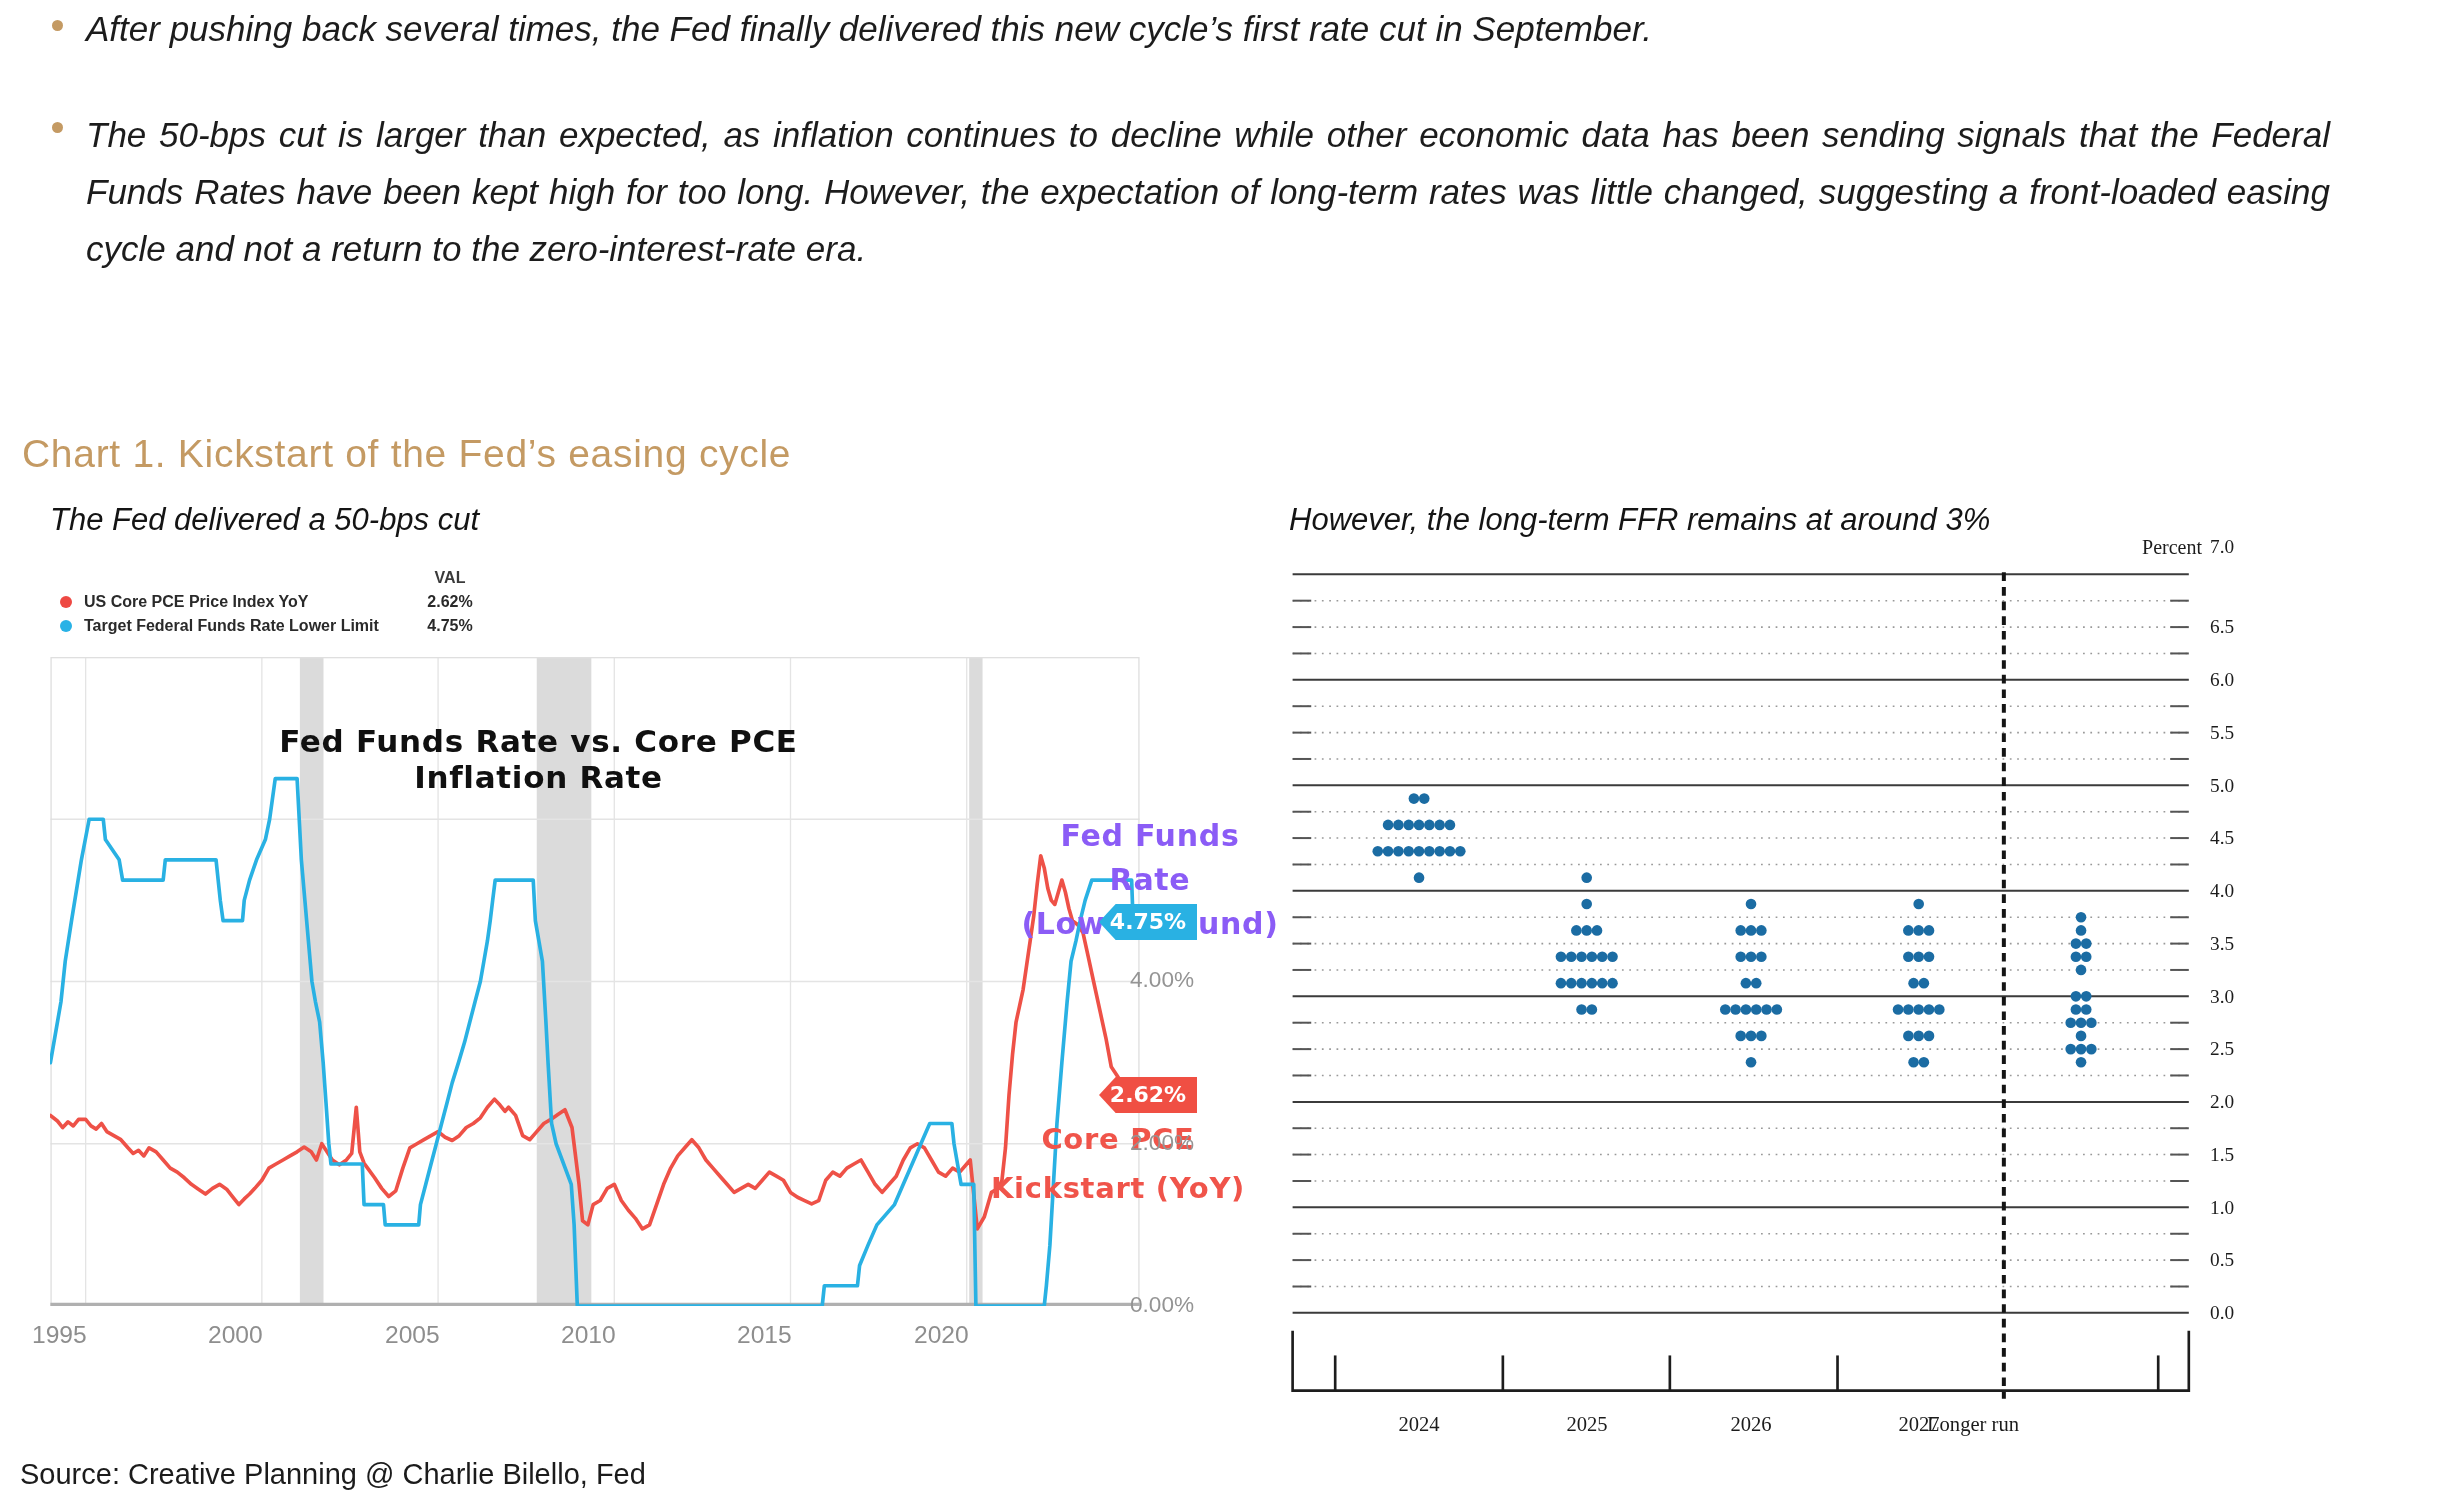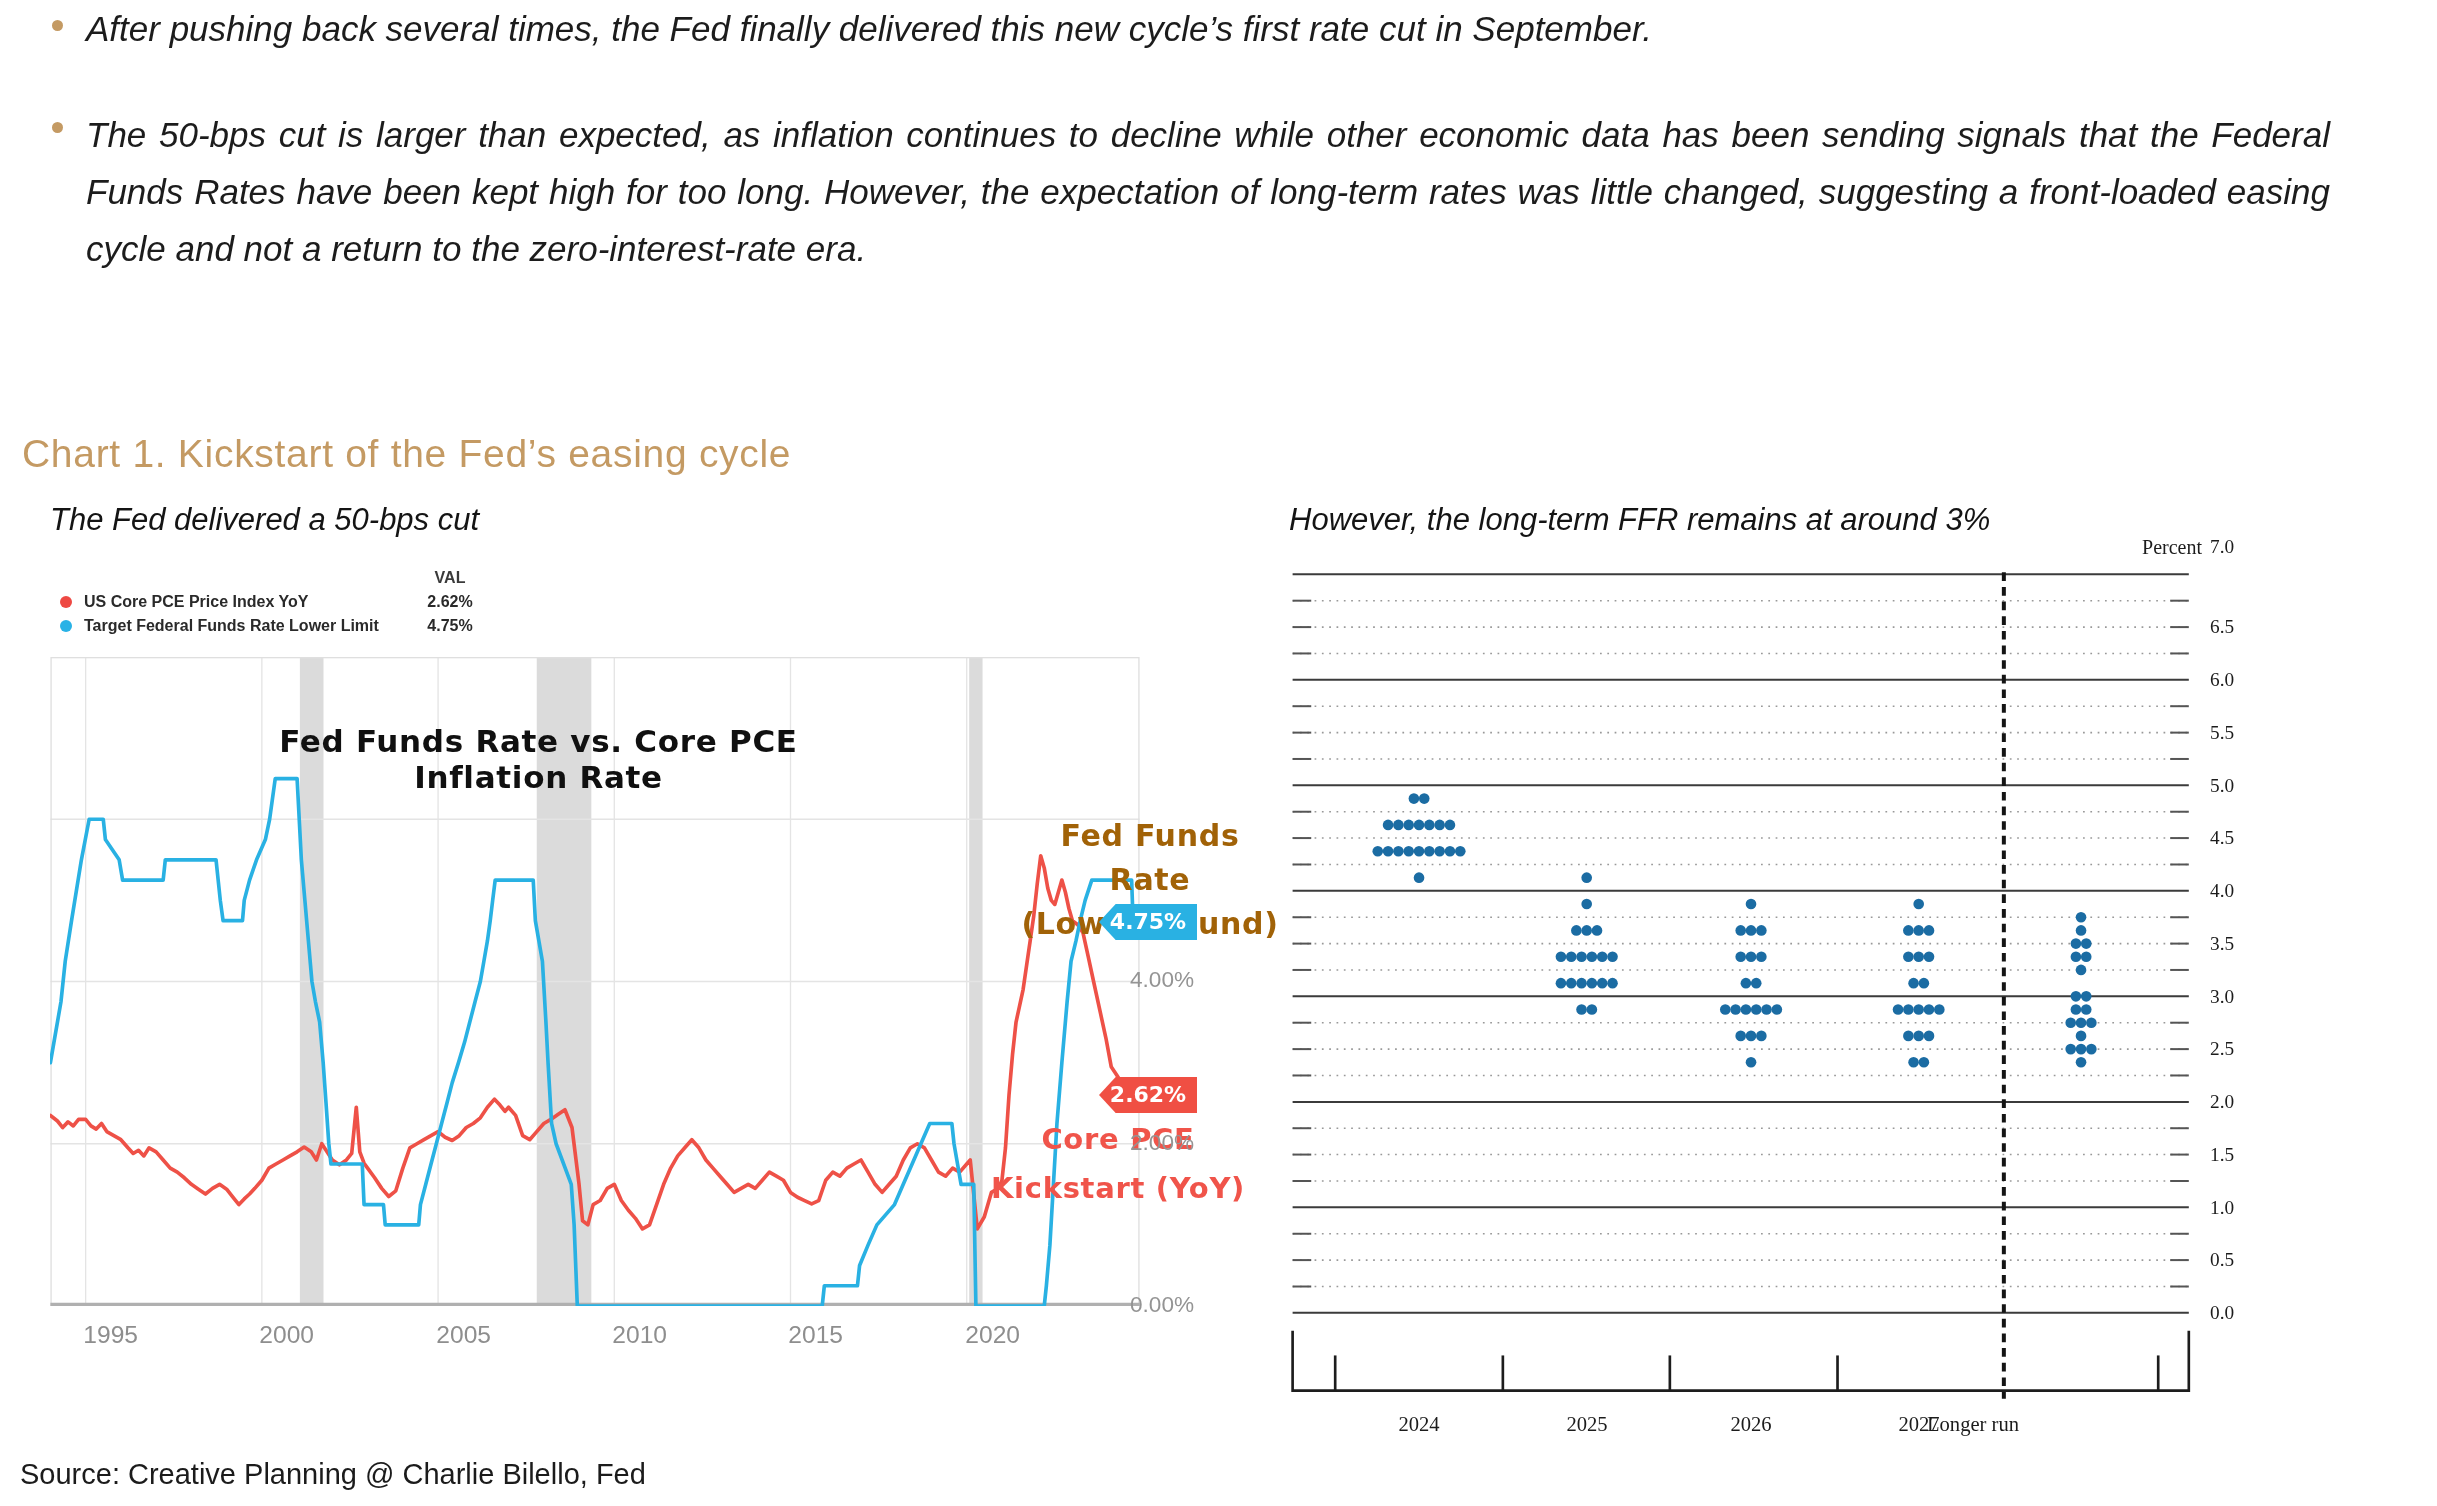--- a/index.html
+++ b/index.html
@@ -22,29 +22,29 @@
   #legend{position:absolute;left:55px;top:567px;width:506px;height:80px;font-weight:700;font-size:16px;color:#2a2a2a;}
   .lg-row{position:absolute;left:0;width:506px;height:22.6px;}
   .lg-marker{position:absolute;left:5.3px;top:4.7px;width:12px;height:12px;border-radius:50%;}
   .lg-label{position:absolute;left:29px;top:0;line-height:21px;}
   .lg-val{position:absolute;left:342px;width:106px;top:0;line-height:21px;text-align:center;}
   .lg-head{position:absolute;left:342px;width:106px;top:0;line-height:21px;text-align:center;color:#3a3a3a;}
   
   #left-plot-title{position:absolute;left:206px;top:723px;width:665px;text-align:center;
     font-family:"DejaVu Sans",sans-serif;font-weight:700;font-size:31px;color:#101010;letter-spacing:0.7px;}
   .ann{position:absolute;text-align:center;font-family:"DejaVu Sans",sans-serif;font-weight:700;letter-spacing:0.7px;}
-  #ann-blue{left:1017px;top:814px;width:266px;font-size:30px;line-height:44px;color:#a16207;}
+  #ann-blue{left:1017px;top:814px;width:266px;font-size:30px;line-height:44px;color:#8b5cf6;}
   #ann-red{left:985px;top:1115px;width:266px;font-size:29px;line-height:49px;color:#f0544a;}
   .badge{position:absolute;width:98px;height:36px;color:#fff;font-family:"DejaVu Sans",sans-serif;
     font-weight:700;font-size:22px;line-height:36px;text-align:center;
     clip-path:polygon(17% 0,100% 0,100% 100%,17% 100%,0 50%);padding-left:0;}
   #badge-blue{left:1099px;top:904px;background:#29b1e3;}
   #badge-red{left:1099px;top:1077px;background:#f04f43;}
   .axis-val{position:absolute;left:1130px;width:93px;font-size:22.6px;color:#949494;}
-  .xlab-left{position:absolute;top:1321px;width:106px;text-align:right;font-size:24.6px;color:#8e8e8e;}
+  .xlab-left{position:absolute;top:1321px;width:106px;text-align:left;font-size:24.6px;color:#8e8e8e;}
   
   .r-ylab{position:absolute;left:2210px;width:60px;font-family:"Liberation Serif",serif;font-size:19.3px;color:#1c1c1c;}
   .r-xlab{position:absolute;top:1413px;width:160px;text-align:center;font-family:"Liberation Serif",serif;font-size:20.6px;color:#1c1c1c;}
   #percent-label{position:absolute;left:2069px;top:536px;width:133px;text-align:right;
     font-family:"Liberation Serif",serif;font-size:20px;color:#1c1c1c;}
   
   #source{position:absolute;left:20px;top:1458px;font-size:29px;color:#1b1b1b;}
 </style>
 </head>
 <body>

